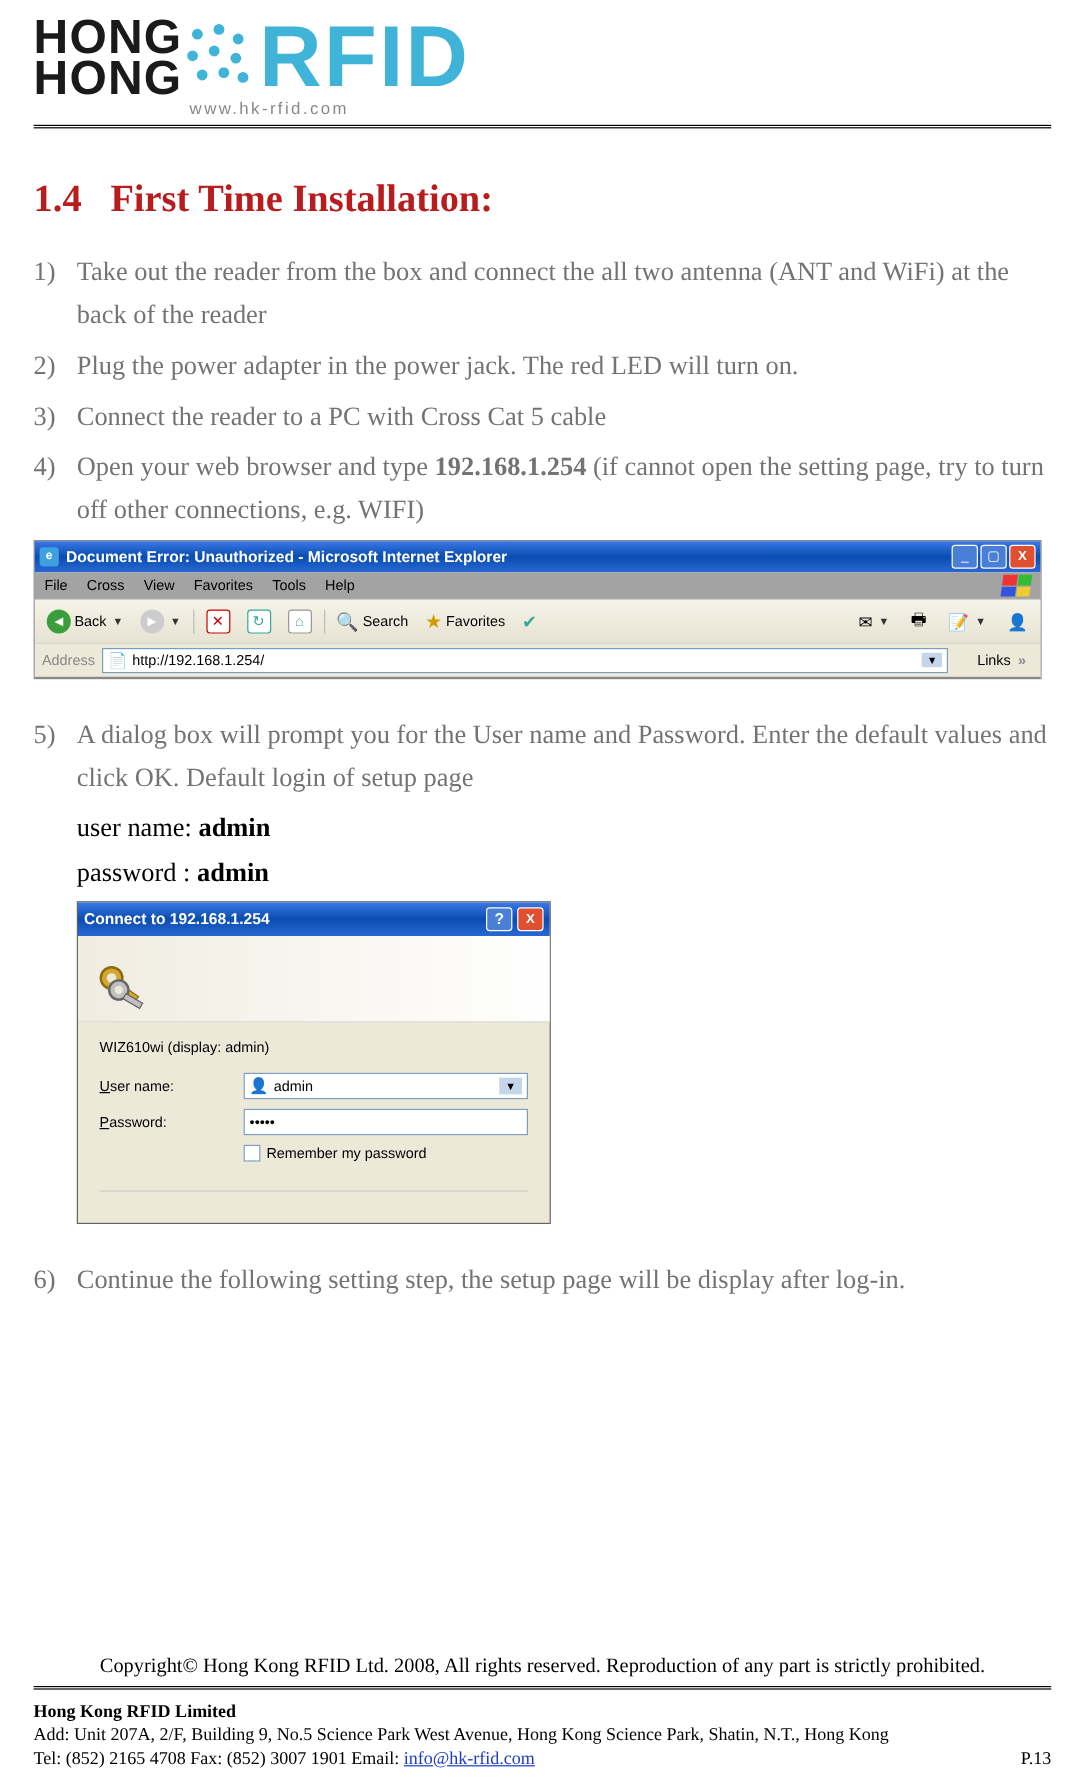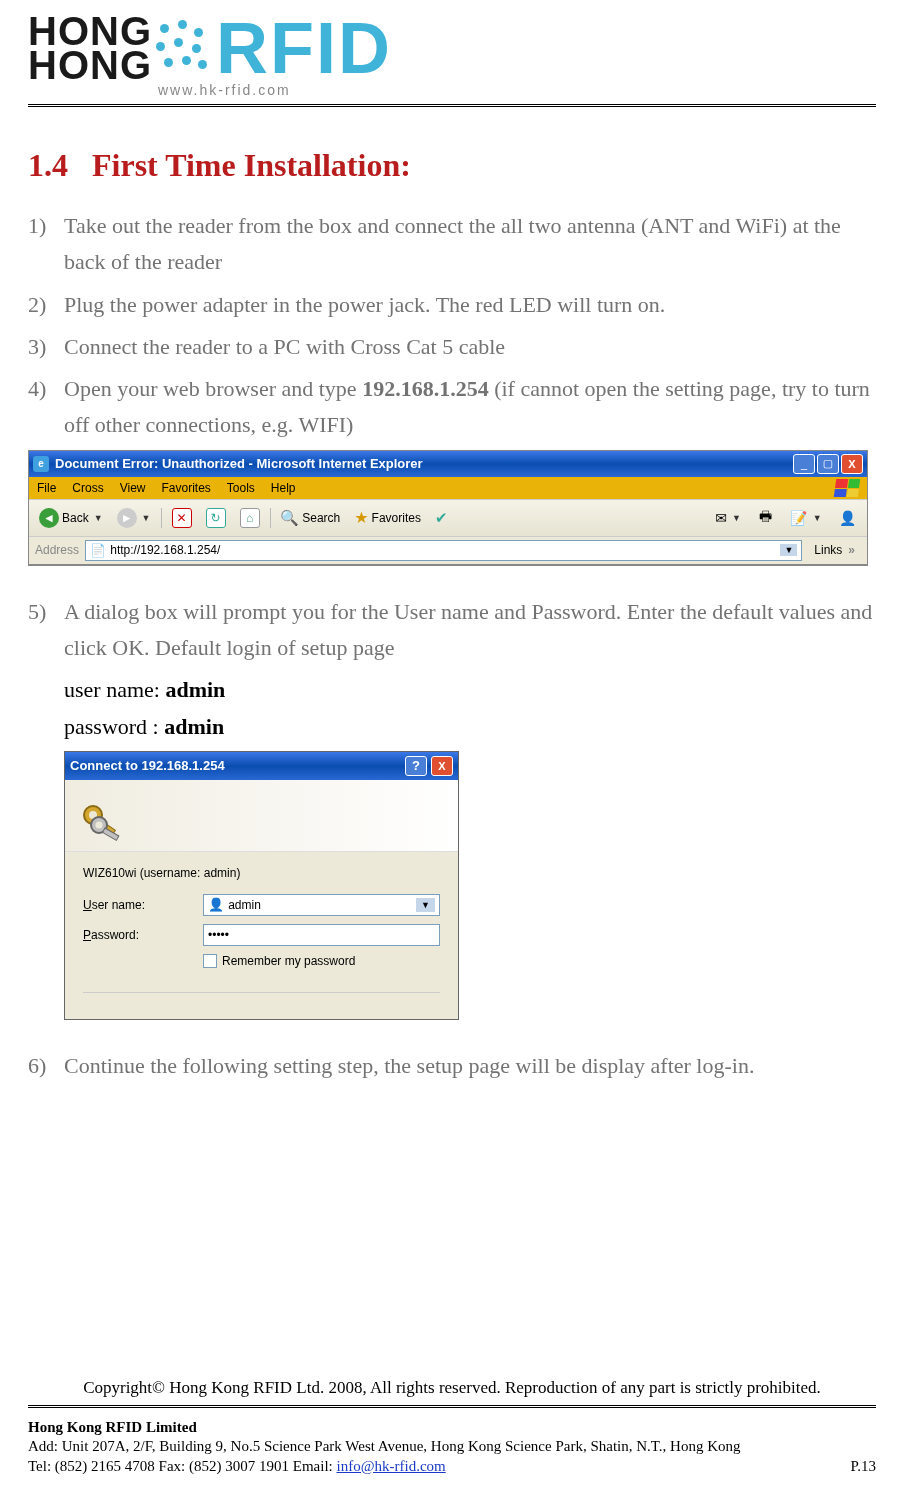--- a/index.html
+++ b/index.html
@@ -127,21 +127,21 @@
       display: flex;
       align-items: center;
       justify-content: center;
       font-size: 11px;
       cursor: pointer;
     }
     .winbtn.min { background: #4a7fd8; color: #fff; }
     .winbtn.max { background: #4a7fd8; color: #fff; }
     .winbtn.close { background: #e05030; color: #fff; font-weight: bold; }
     .ie-menubar {
-      background: #eab308;
+      background: #a3a3a3;
       display: flex;
       align-items: center;
       padding: 2px 8px;
       gap: 16px;
       color: #000;
       border-bottom: 1px solid #ccc;
     }
     .ie-menubar .spacer { flex: 1; }
     .winflag {
       width: 24px; height: 18px;
@@ -213,20 +213,21 @@
       font-size: 12px;
     }
     .addr-input .dd { margin-left: auto; background: #c5d6eb; padding: 1px 4px; font-size: 9px; cursor: pointer; }
     .links-btn {
       background: #ece9d8;
       padding: 2px 6px;
       font-size: 12px;
       display: flex;
       align-items: center;
       gap: 3px;
+      margin-left: 12px;
     }
 
     
     .auth-dialog {
       width: 395px;
       margin: 6px 0 28px 36px;
       border: 1px solid #666;
       font-family: Tahoma, sans-serif;
       font-size: 12px;
       background: #ece9d8;
@@ -506,21 +507,21 @@
     <svg class="keys-icon" viewBox="0 0 44 44">
       <circle cx="14" cy="14" r="9" fill="#d4a830" stroke="#8a6a10" stroke-width="2"></circle>
       <circle cx="14" cy="14" r="4" fill="#ece9d8"></circle>
       <rect x="20" y="18" width="20" height="5" fill="#d4a830" stroke="#8a6a10" transform="rotate(35 20 18)"></rect>
       <circle cx="20" cy="24" r="8" fill="#c0c0c0" stroke="#666" stroke-width="2"></circle>
       <circle cx="20" cy="24" r="3.5" fill="#ece9d8"></circle>
       <rect x="26" y="27" width="16" height="5" fill="#c0c0c0" stroke="#666" transform="rotate(30 26 27)"></rect>
     </svg>
   </div>
   <div class="auth-body">
-    <div class="auth-server">WIZ610wi (username: admin)</div>
+    <div class="auth-server">WIZ610wi (display: admin)</div>
     <div class="auth-row">
       <label><span class="ul">U</span><span>ser name:</span></label>
       <div class="auth-field">
         <span style="font-size:13px">👤</span>
         <span>admin</span>
         <span class="dd">▼</span>
       </div>
     </div>
     <div class="auth-row">
       <label><span class="ul">P</span><span>assword:</span></label>

